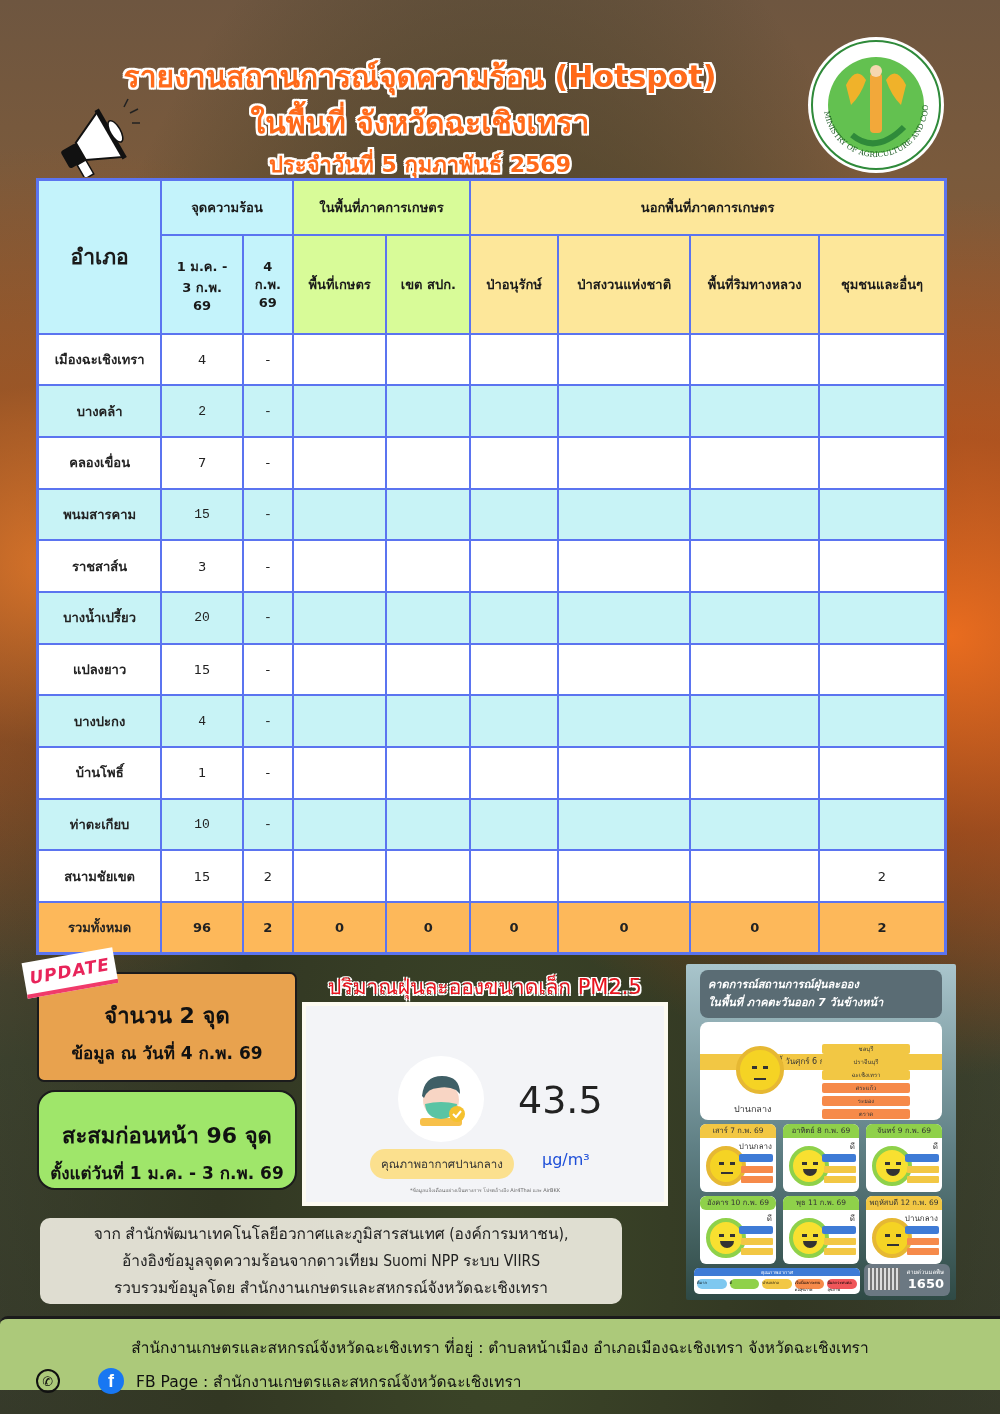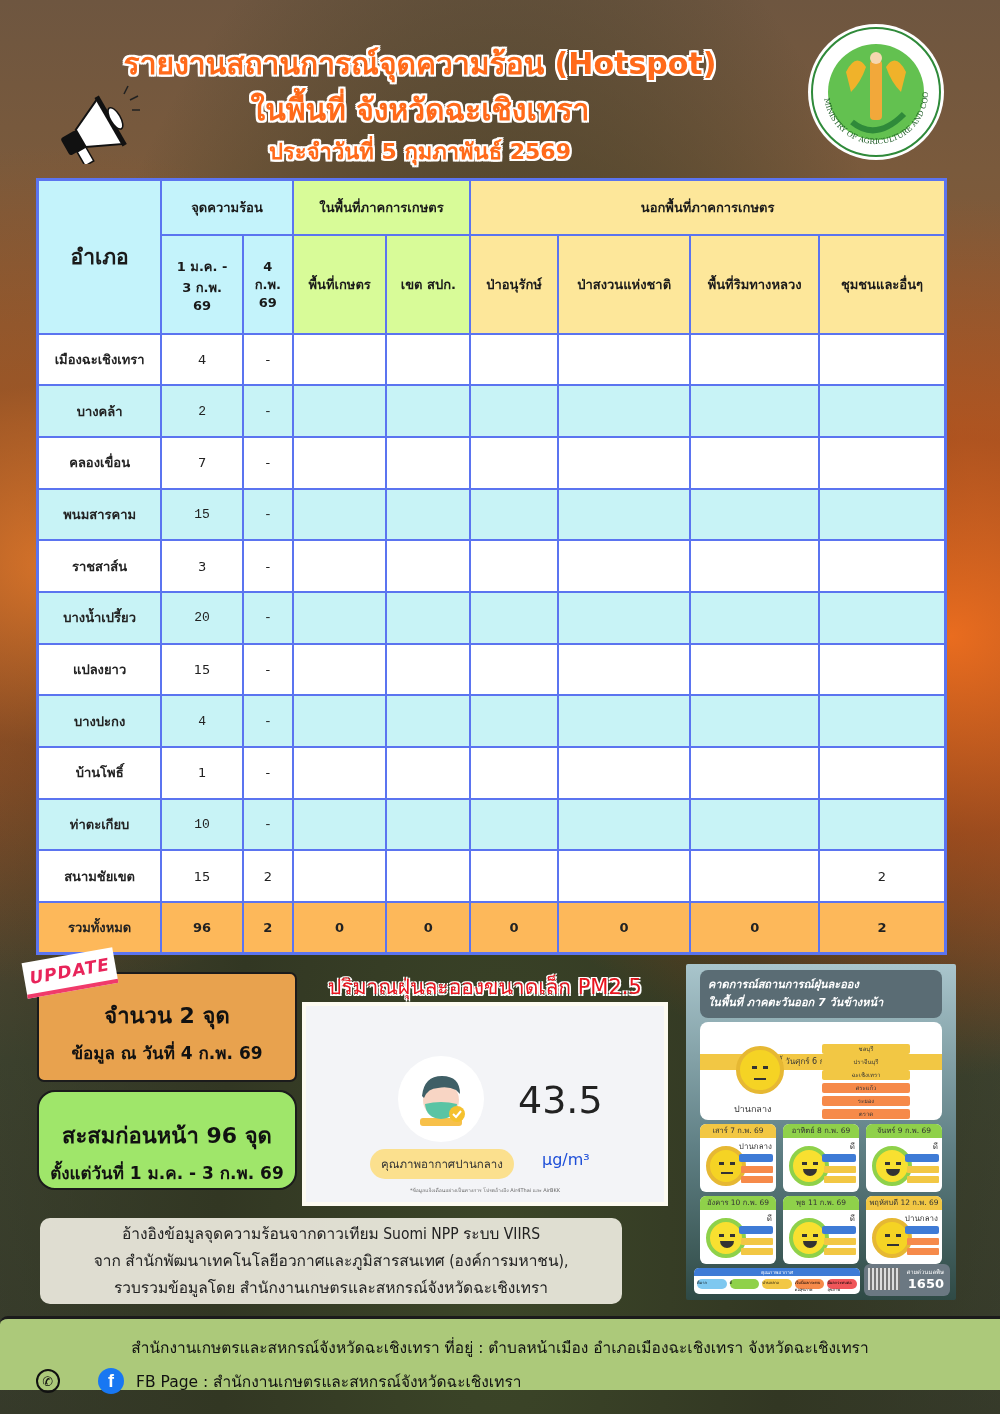--- a/index.html
+++ b/index.html
@@ -6,21 +6,21 @@
   html, body { width: 1000px; height: 1414px; overflow: hidden; }
   body {
     font-family: "DejaVu Sans", sans-serif;
     position: relative;
     background:
       radial-gradient(ellipse at 95% 45%, rgba(240,110,30,0.95) 0%, rgba(200,80,20,0.6) 18%, rgba(0,0,0,0) 40%),
       radial-gradient(ellipse at 5% 40%, rgba(230,120,40,0.85) 0%, rgba(180,80,20,0.4) 15%, rgba(0,0,0,0) 35%),
       radial-gradient(ellipse at 50% 90%, rgba(60,70,40,1) 0%, rgba(50,55,35,1) 40%, rgba(0,0,0,0) 80%),
       linear-gradient(180deg, #6e5640 0%, #7a5a3c 12%, #8b5a32 30%, #6b4a30 55%, #3e4330 75%, #373b2c 100%);
   }
-  .header { position: absolute; left: 0; top: 4px; width: 1000px; height: 175px; padding-left: 24px; }
+  .header { position: absolute; left: 0; top: 17px; width: 1000px; height: 175px; padding-left: 24px; }
   .title {
     position: absolute; left: 40px; width: 760px; text-align: center;
     font-family: "DejaVu Sans", sans-serif; font-weight: bold; color: #ff6a1a;
     text-shadow: -2px -2px 0 #fff, 2px -2px 0 #fff, -2px 2px 0 #fff, 2px 2px 0 #fff, 0 2px 0 #fff, 0 -2px 0 #fff, 2px 0 0 #fff, -2px 0 0 #fff;
   }
   .title.l1 { top: 36px; font-size: 30px; }
   .title.l2 { top: 82px; font-size: 30px; }
   .title.l3 { top: 130px; font-size: 22px; }
   .megaphone { position: absolute; left: 50px; top: 80px; width: 90px; height: 80px; }
   .seal { position: absolute; left: 806px; top: 18px; width: 140px; height: 140px; }
@@ -423,21 +423,21 @@
     <div class="lvl">ดี</div>
     <div class="fc-face good" style="left:6px;top:22px;">
         <div class="eyes"></div>
         <div class="mouth"></div>
       </div>
     <div class="tag"></div>
       <div class="p1" style="background:#f2c744"></div>
       <div class="p2" style="background:#f2c744"></div>
   </div>
   <div class="fc-cell" style="left:14px;top:232px;">
-    <div class="bar" style="background:#8fd14a;">อังคาร 10 ก.พ. 69</div>
+    <div class="bar" style="background:#8fd14a;border-radius:6px;">อังคาร 10 ก.พ. 69</div>
     <div class="lvl">ดี</div>
     <div class="fc-face good" style="left:6px;top:22px;">
         <div class="eyes"></div>
         <div class="mouth"></div>
       </div>
     <div class="tag"></div>
       <div class="p1" style="background:#f2c744"></div>
       <div class="p2" style="background:#f2c744"></div>
   </div>
   <div class="fc-cell" style="left:97px;top:232px;">
@@ -474,22 +474,22 @@
     </div>
   </div>
   <div class="fc-hotline">
     <div class="qr"></div>
     <div class="lbl">สายด่วนมลพิษ</div>
     <div class="num">1650</div>
   </div>
 </div>
 
 <div class="source-box">
+  <div>จาก สำนักพัฒนาเทคโนโลยีอวกาศและภูมิสารสนเทศ (องค์การมหาชน),</div>
   <div>อ้างอิงข้อมูลจุดความร้อนจากดาวเทียม Suomi NPP ระบบ VIIRS</div>
-  <div>จาก สำนักพัฒนาเทคโนโลยีอวกาศและภูมิสารสนเทศ (องค์การมหาชน),</div>
   <div>รวบรวมข้อมูลโดย สำนักงานเกษตรและสหกรณ์จังหวัดฉะเชิงเทรา</div>
 </div>
 
 <div class="footer">
   <div class="addr">สำนักงานเกษตรและสหกรณ์จังหวัดฉะเชิงเทรา ที่อยู่ : ตำบลหน้าเมือง อำเภอเมืองฉะเชิงเทรา จังหวัดฉะเชิงเทรา</div>
   <div class="contact">
     <span class="phone-icon">✆</span>
     <span class="fb-icon">f</span>
     <span>FB Page : สำนักงานเกษตรและสหกรณ์จังหวัดฉะเชิงเทรา</span>
   </div>

